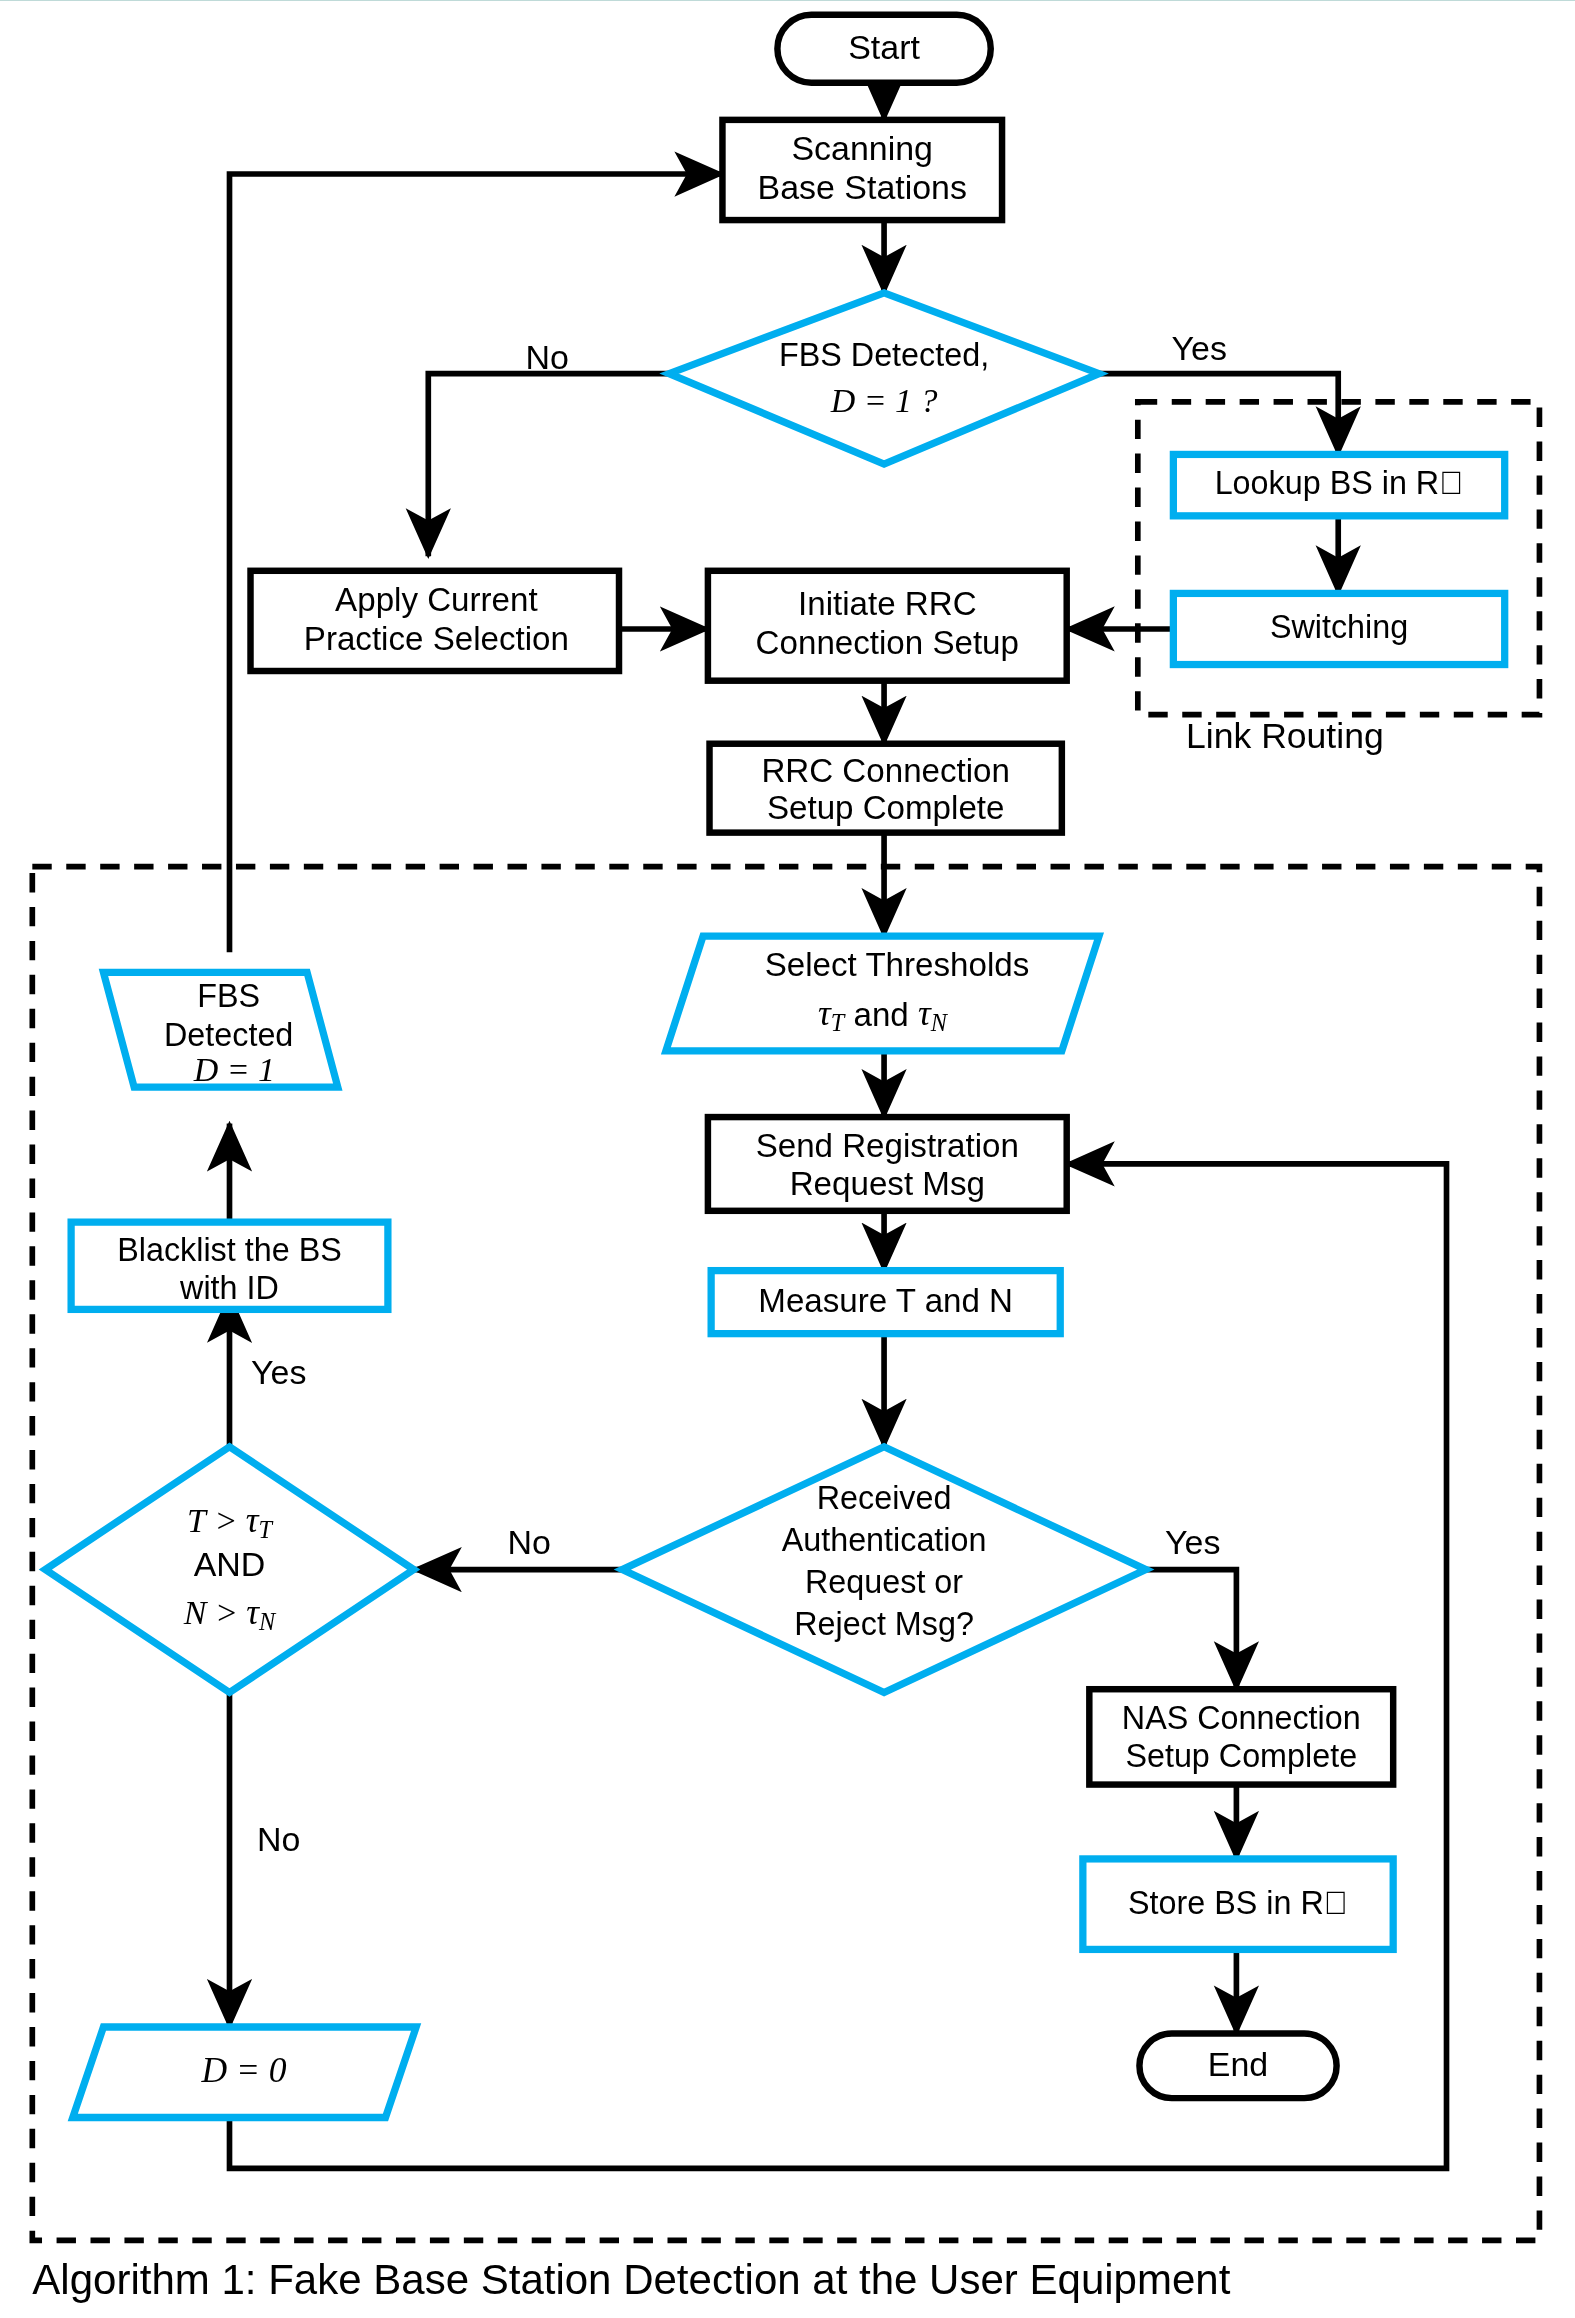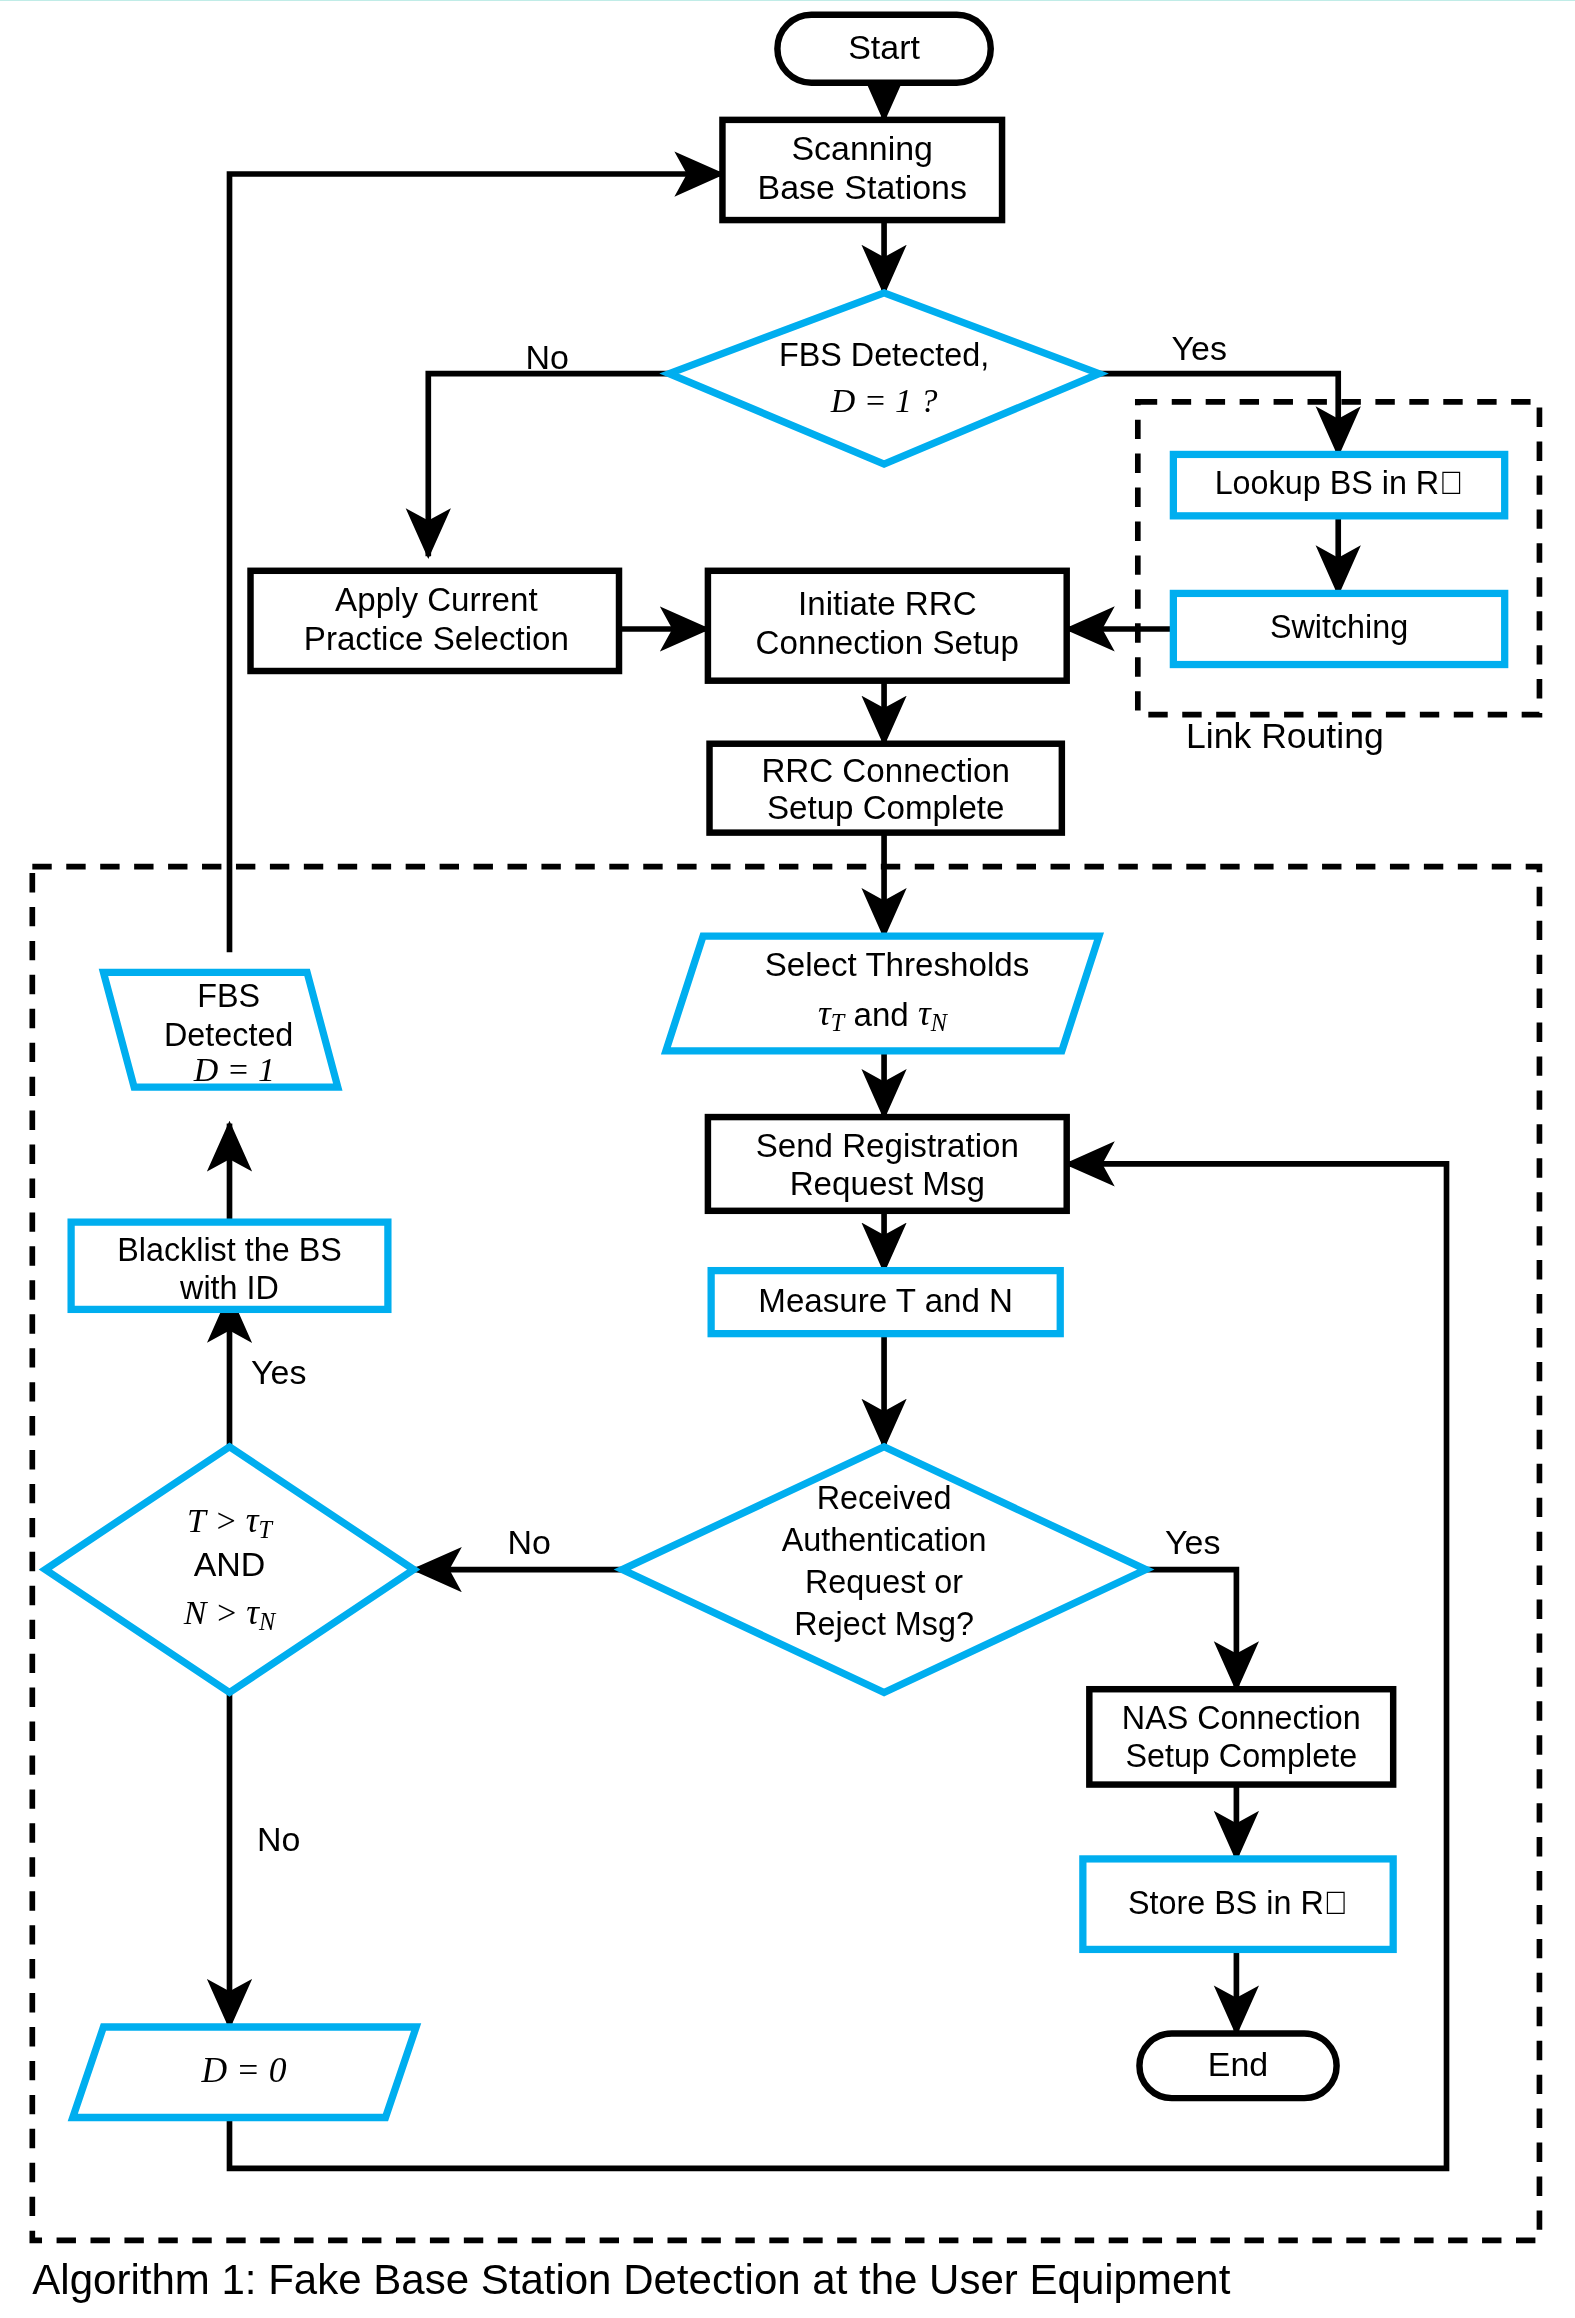--- a/index.html
+++ b/index.html
@@ -1,17 +1,17 @@
 <!DOCTYPE html>
 <html style="font-size:13px"><head>
 <meta charset="utf-8">
 <style>
   html,body{margin:0;padding:0;background:#ffffff;}
   body{font-family:"Liberation Sans", sans-serif;}
-  #root{position:relative;width:1575px;height:2319px;background:#14b8a6;overflow:hidden;}
+  #root{position:relative;width:1575px;height:2319px;background:#0f766e;overflow:hidden;}
   svg{display:block;}
   .node-text{font-family:"Liberation Sans", sans-serif;fill:#000;text-anchor:middle;dominant-baseline:middle;}
   .mathit{font-family:"Liberation Serif", serif;font-style:italic;}
   .edge-label{font-family:"Liberation Sans", sans-serif;fill:#000;text-anchor:middle;}
   .caption-text{font-family:"Liberation Sans", sans-serif;fill:#000;}
   .grp-label{font-family:"Liberation Sans", sans-serif;fill:#000;text-anchor:middle;}
 </style>
 </head>
 <body>
 

